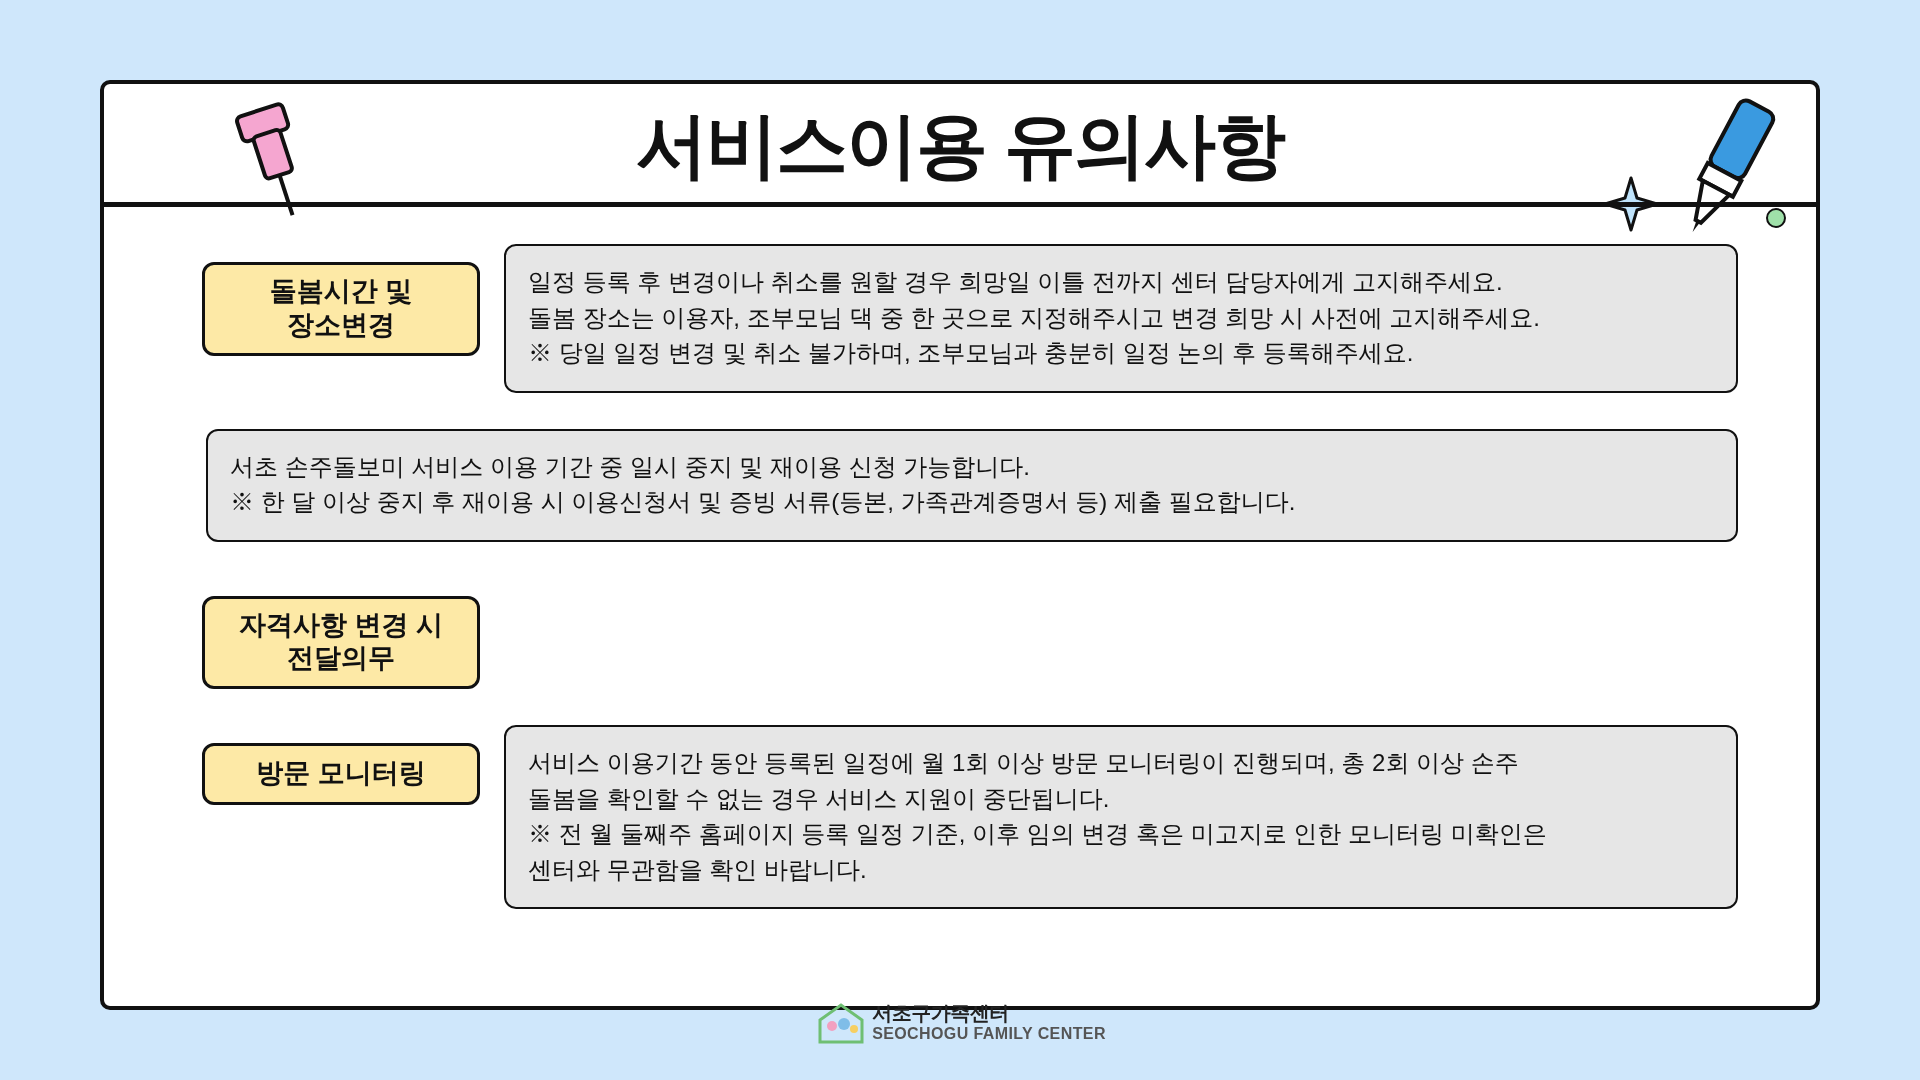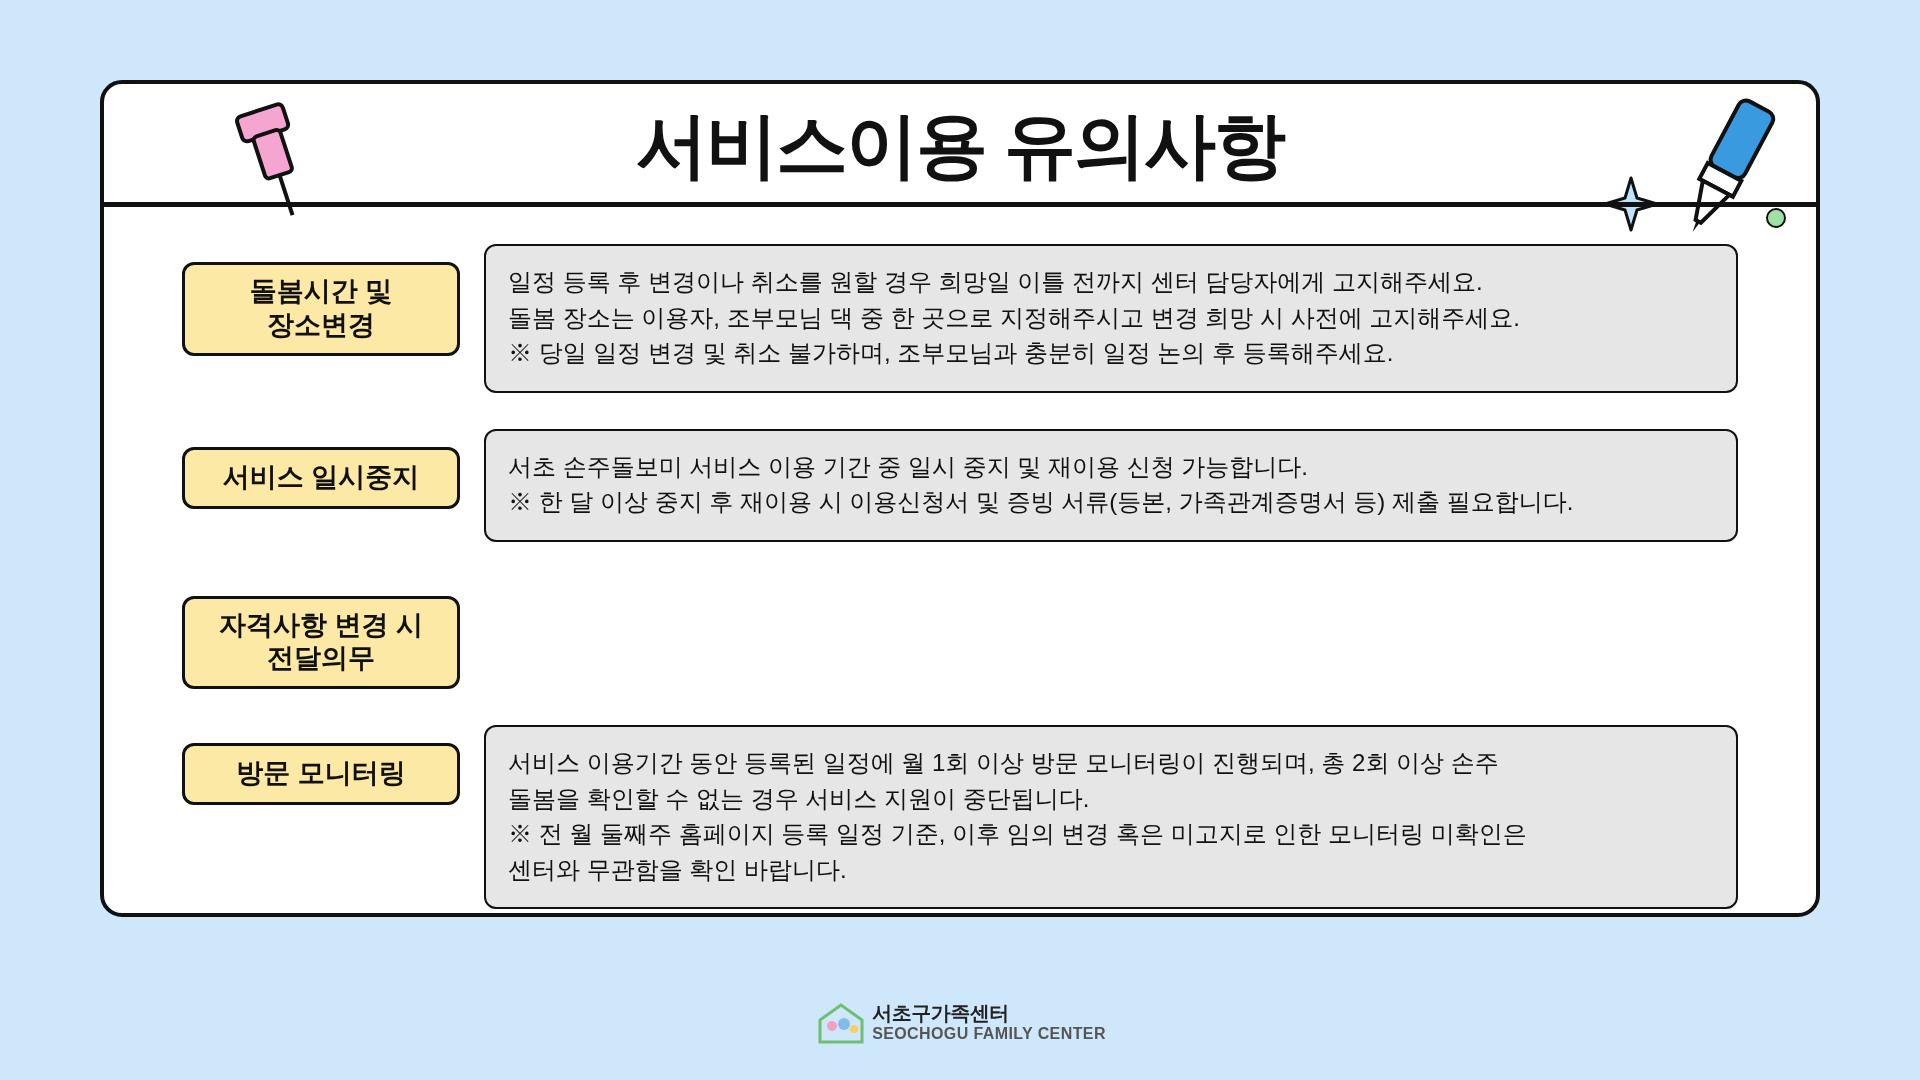--- a/index.html
+++ b/index.html
@@ -10,24 +10,24 @@
     overflow: hidden;
   }
   .page {
     position: relative;
     width: 1920px; height: 1080px;
     background: #cfe7fb;
   }
   .card {
     position: absolute;
     left: 100px; top: 80px;
-    width: 1720px; height: 837px;
+    width: 1720px; height: 930px;
     background: #ffffff;
     border: 4px solid #111111;
-    border-radius: 22px;
+    border-radius: 10px;
     overflow: hidden;
   }
   .title-area {
     position: relative;
     height: 118px;
   }
   .title {
     position: absolute;
     left: 0; right: 0; top: 14px;
     text-align: center;
@@ -90,20 +90,21 @@
     display: flex;
     align-items: center;
     justify-content: center;
     text-align: center;
     font-size: 27px;
     font-weight: 700;
     color: #111111;
     line-height: 1.25;
     padding: 10px 6px;
     white-space: pre-line;
+    margin-left: 20px;
   }
   .body {
     flex: 1 1 auto;
     margin-left: 24px;
     background: #e6e6e6;
     border: 2px solid #111111;
     border-radius: 12px;
     padding: 18px 36px 20px 22px;
     font-size: 24px;
     line-height: 1.48;
@@ -184,21 +185,20 @@
 
       <div class="row">
         <div class="label">돌봄시간 및
 장소변경</div>
         <div class="body">일정 등록 후 변경이나 취소를 원할 경우 희망일 이틀 전까지 센터 담당자에게 고지해주세요.
 돌봄 장소는 이용자, 조부모님 댁 중 한 곳으로 지정해주시고 변경 희망 시 사전에 고지해주세요.
 ※ 당일 일정 변경 및 취소 불가하며, 조부모님과 충분히 일정 논의 후 등록해주세요.</div>
       </div>
 
       <div class="row">
-        <div class="label">서비스 일시중지</div>
         <div class="body">서초 손주돌보미 서비스 이용 기간 중 일시 중지 및 재이용 신청 가능합니다.
 ※ 한 달 이상 중지 후 재이용 시 이용신청서 및 증빙 서류(등본, 가족관계증명서 등) 제출 필요합니다.</div>
       </div>
 
       <div class="row">
         <div class="label">자격사항 변경 시
 전달의무</div>
       </div>
 
       <div class="row">

